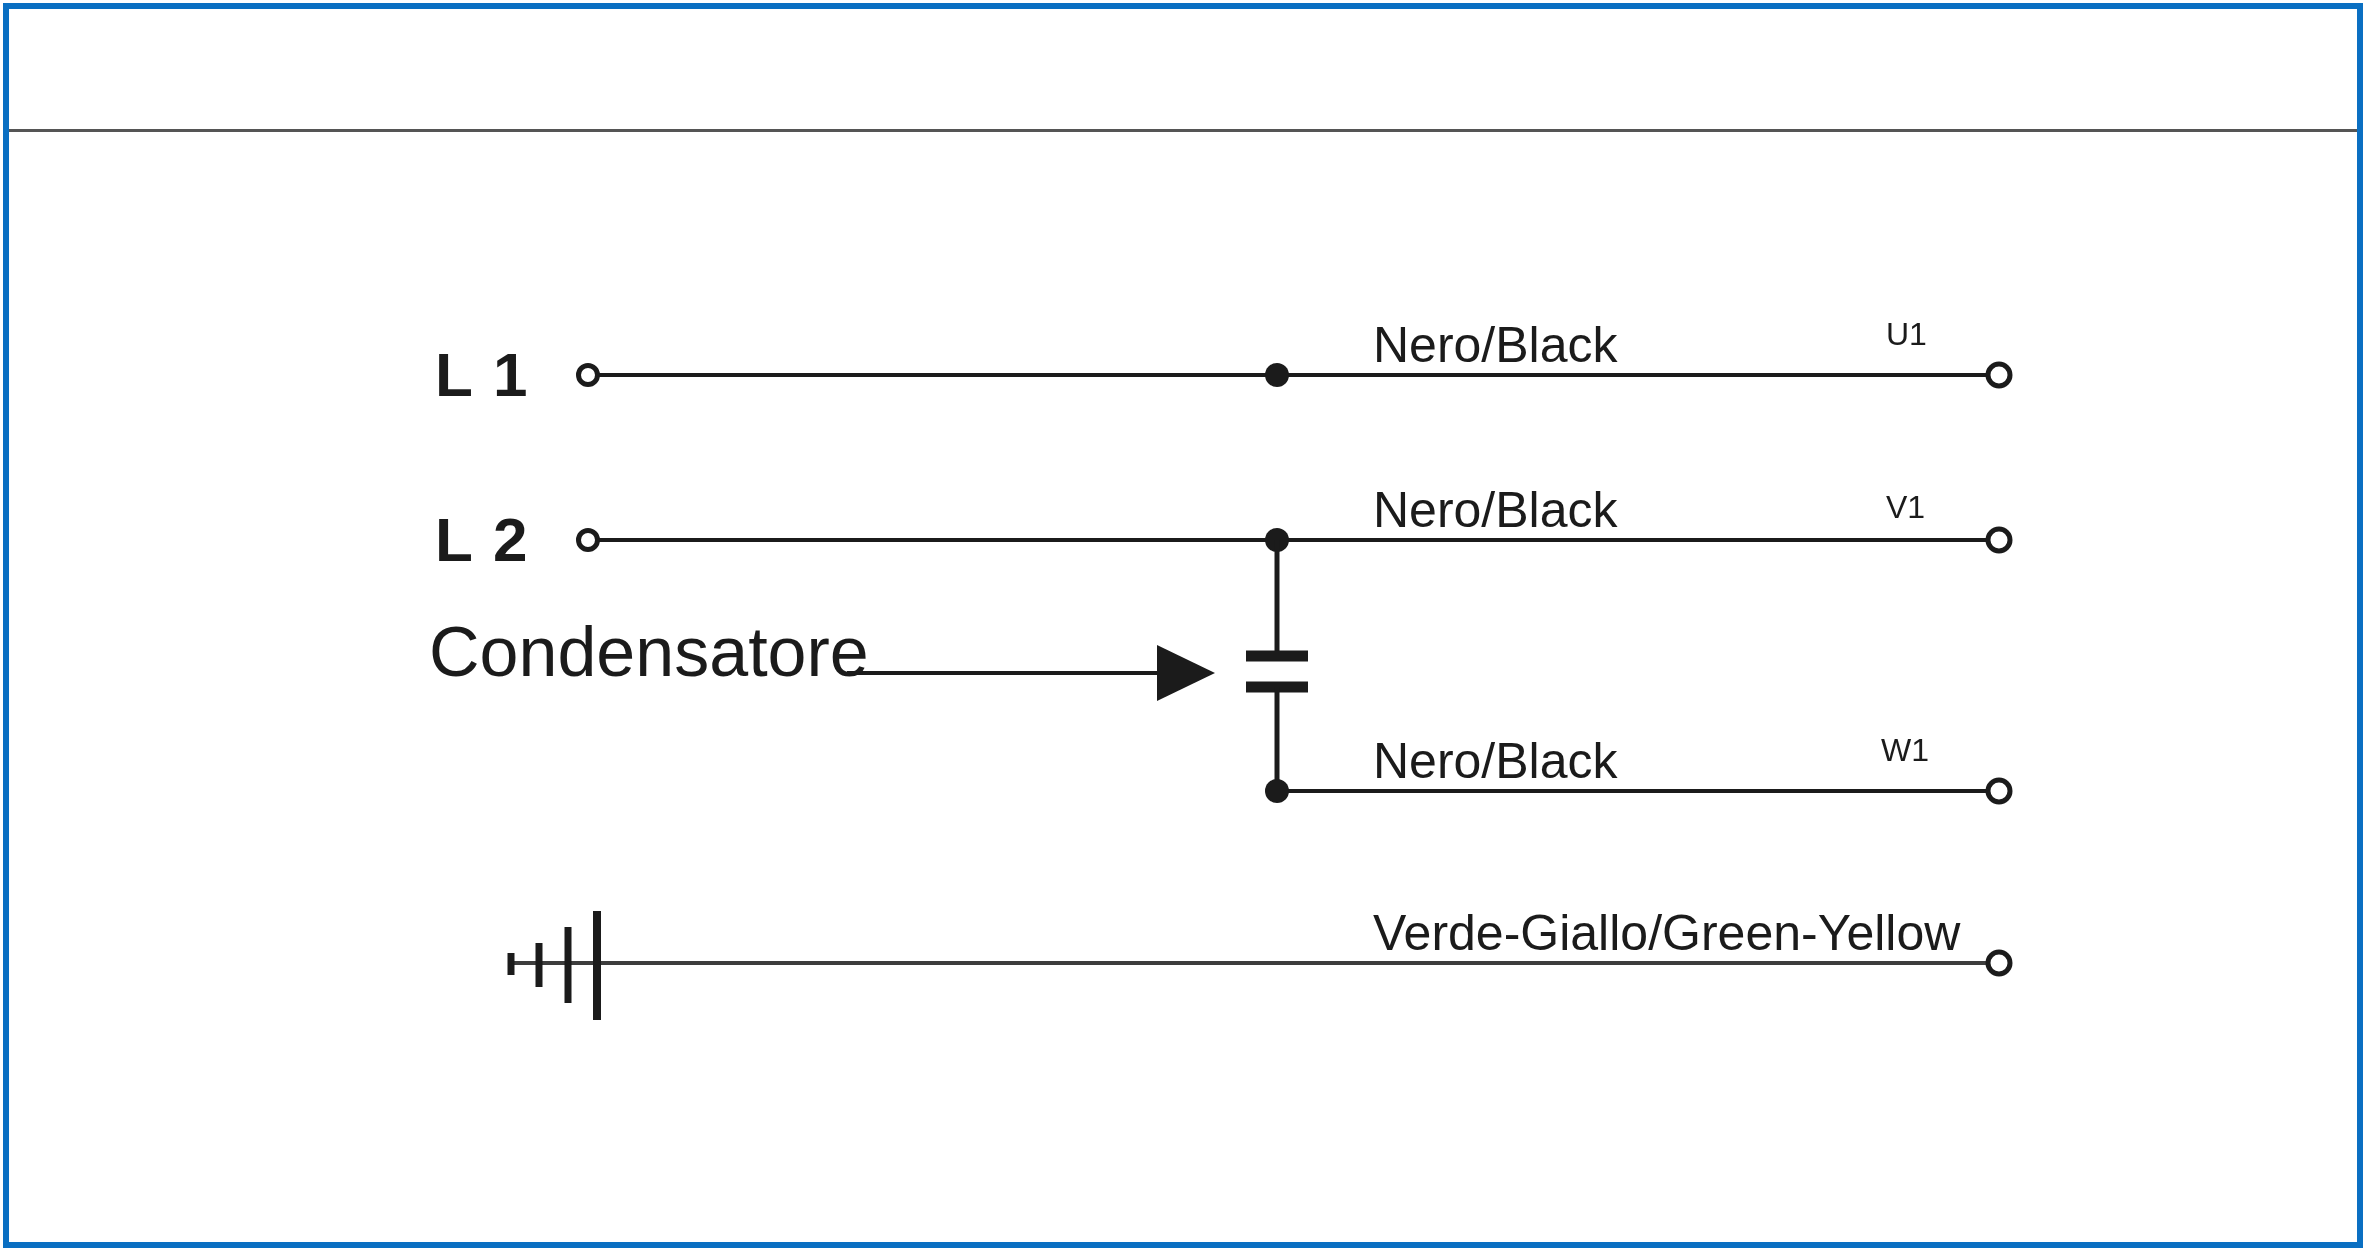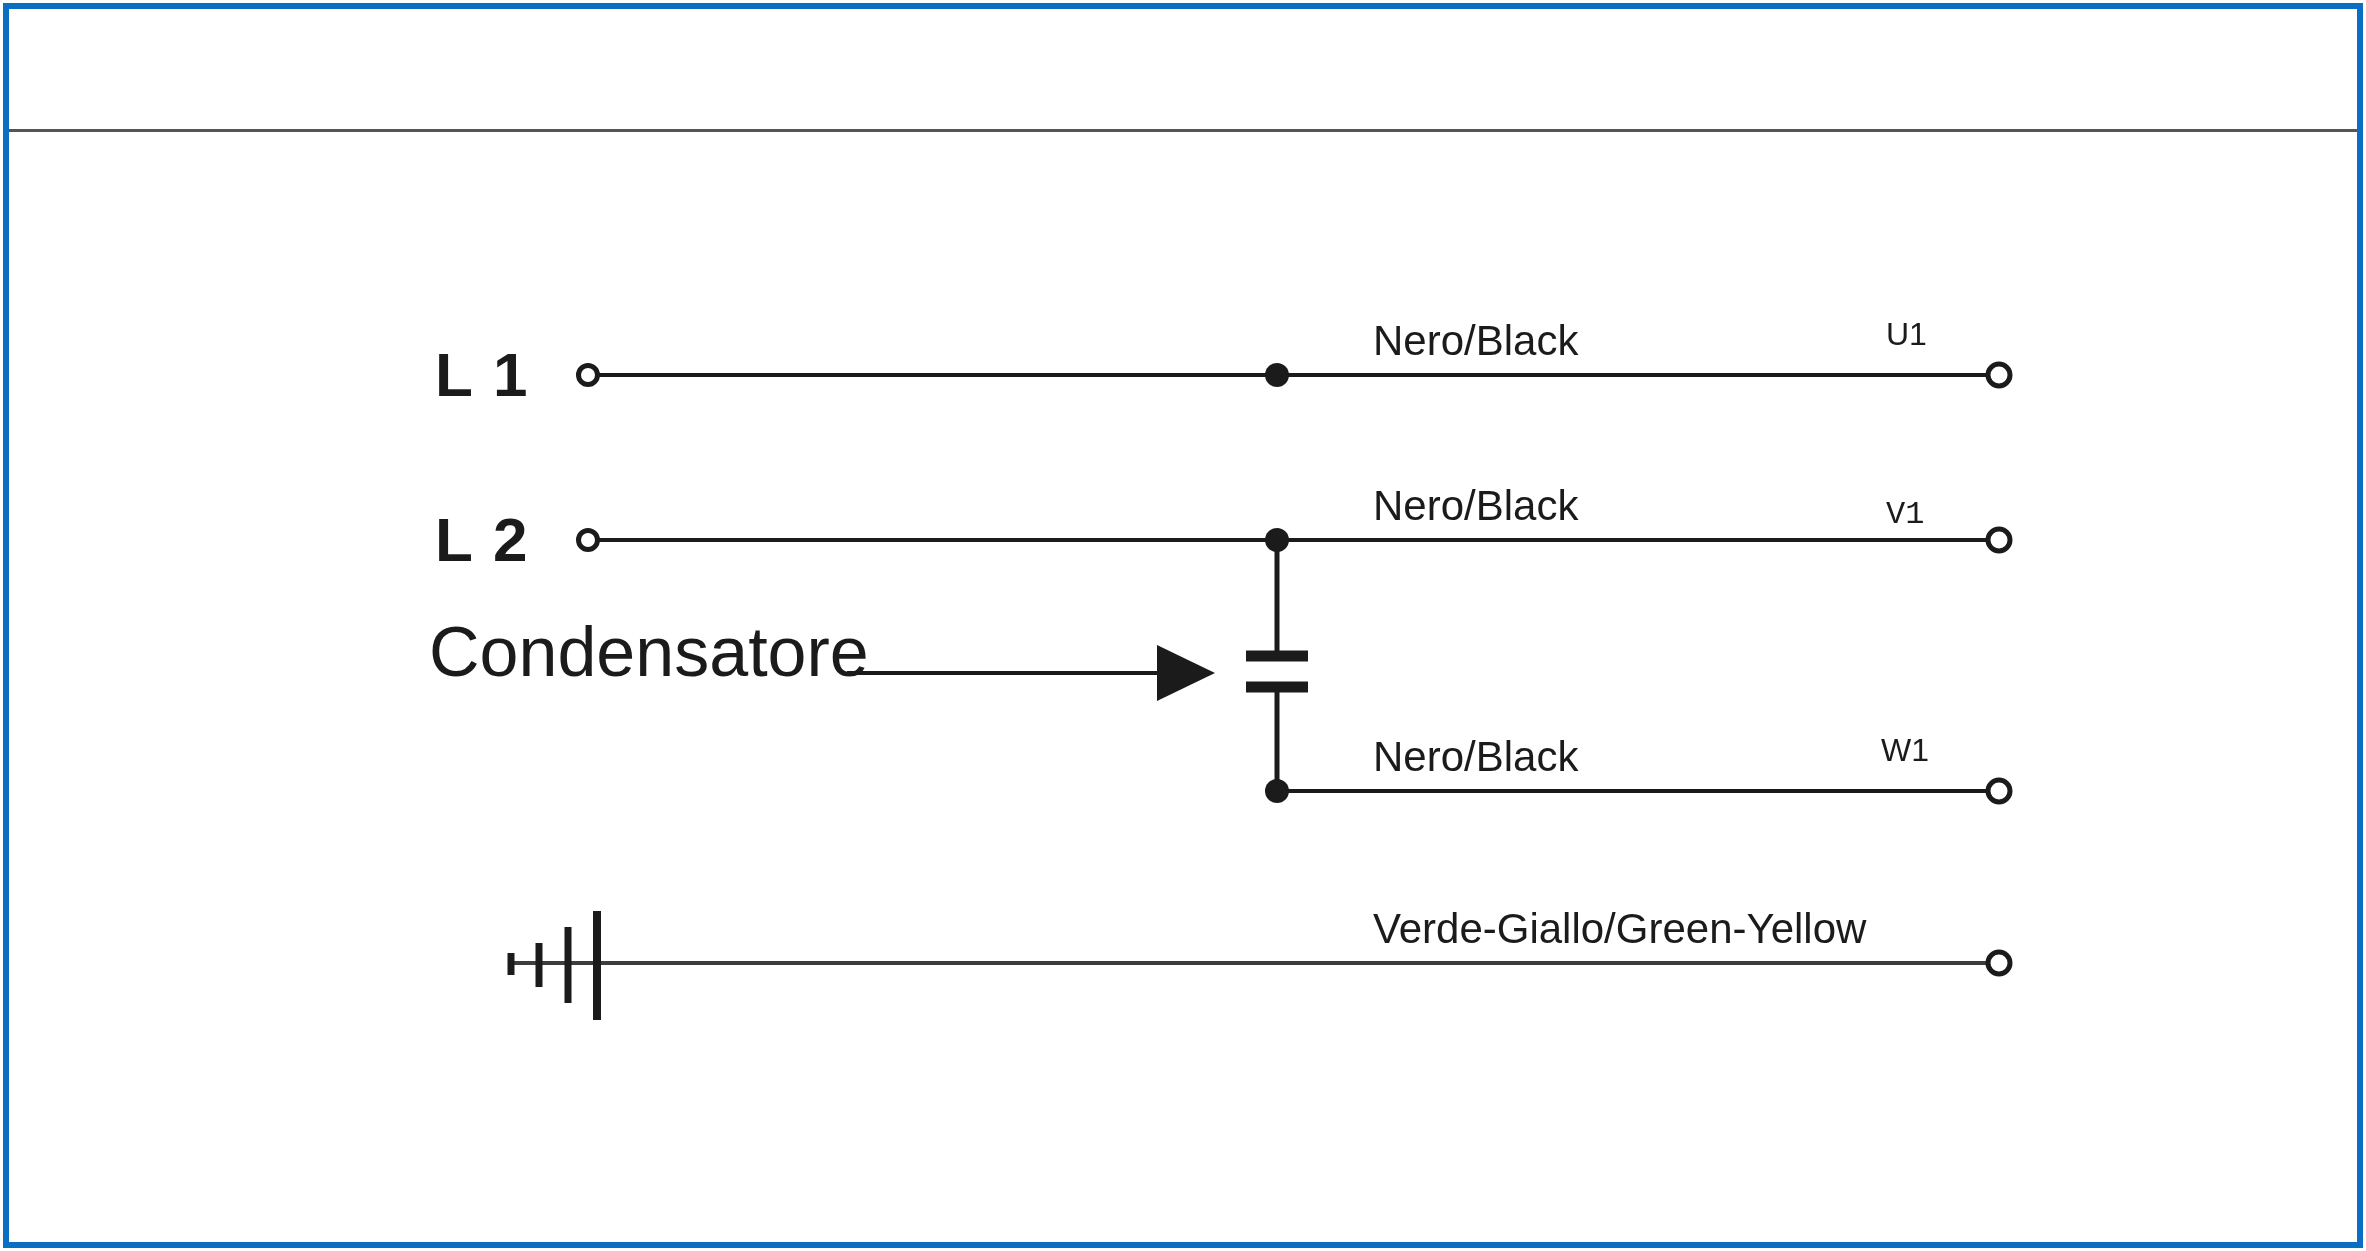--- a/index.html
+++ b/index.html
@@ -79,21 +79,21 @@
     color: #1b1b1b;
     white-space: nowrap;
     line-height: 1;
   }
   .phase-label {
     font-size: 62px;
     font-weight: bold;
     letter-spacing: 2px;
   }
   .wire-label {
-    font-size: 42px;
+    font-size: 50px;
     font-weight: 400;
   }
   .term-label {
     font-size: 32px;
     font-weight: 400;
   }
   .cap-label {
     font-size: 70px;
     font-weight: 400;
     line-height: 1.22;
@@ -166,21 +166,21 @@
     <div class="lbl phase-label" style="left:426px; top:212px;">L 1</div>
 
     <div class="lbl phase-label" style="left:426px; top:377px;">L 2</div>
 
     <div class="lbl wire-label" style="left:1364px; top:188px;">Nero/Black</div>
 
     <div class="lbl term-label" style="left:1877px; top:186px;">U1</div>
 
     <div class="lbl wire-label" style="left:1364px; top:353px;">Nero/Black</div>
 
-    <div class="lbl term-label" style="left:1877px; top:367px;font-family:Liberation Mono, monospace;">V1</div>
+    <div class="lbl term-label" style="left:1877px; top:359px;">V1</div>
 
     <div class="lbl wire-label" style="left:1364px; top:604px;">Nero/Black</div>
 
     <div class="lbl term-label" style="left:1872px; top:602px;">W1</div>
 
     <div class="lbl wire-label" style="left:1364px; top:776px;">Verde-Giallo/Green-Yellow</div>
 
     <div class="lbl cap-label" style="left:420px; top:478px;">
       <span>Condensatore</span>
     </div>

